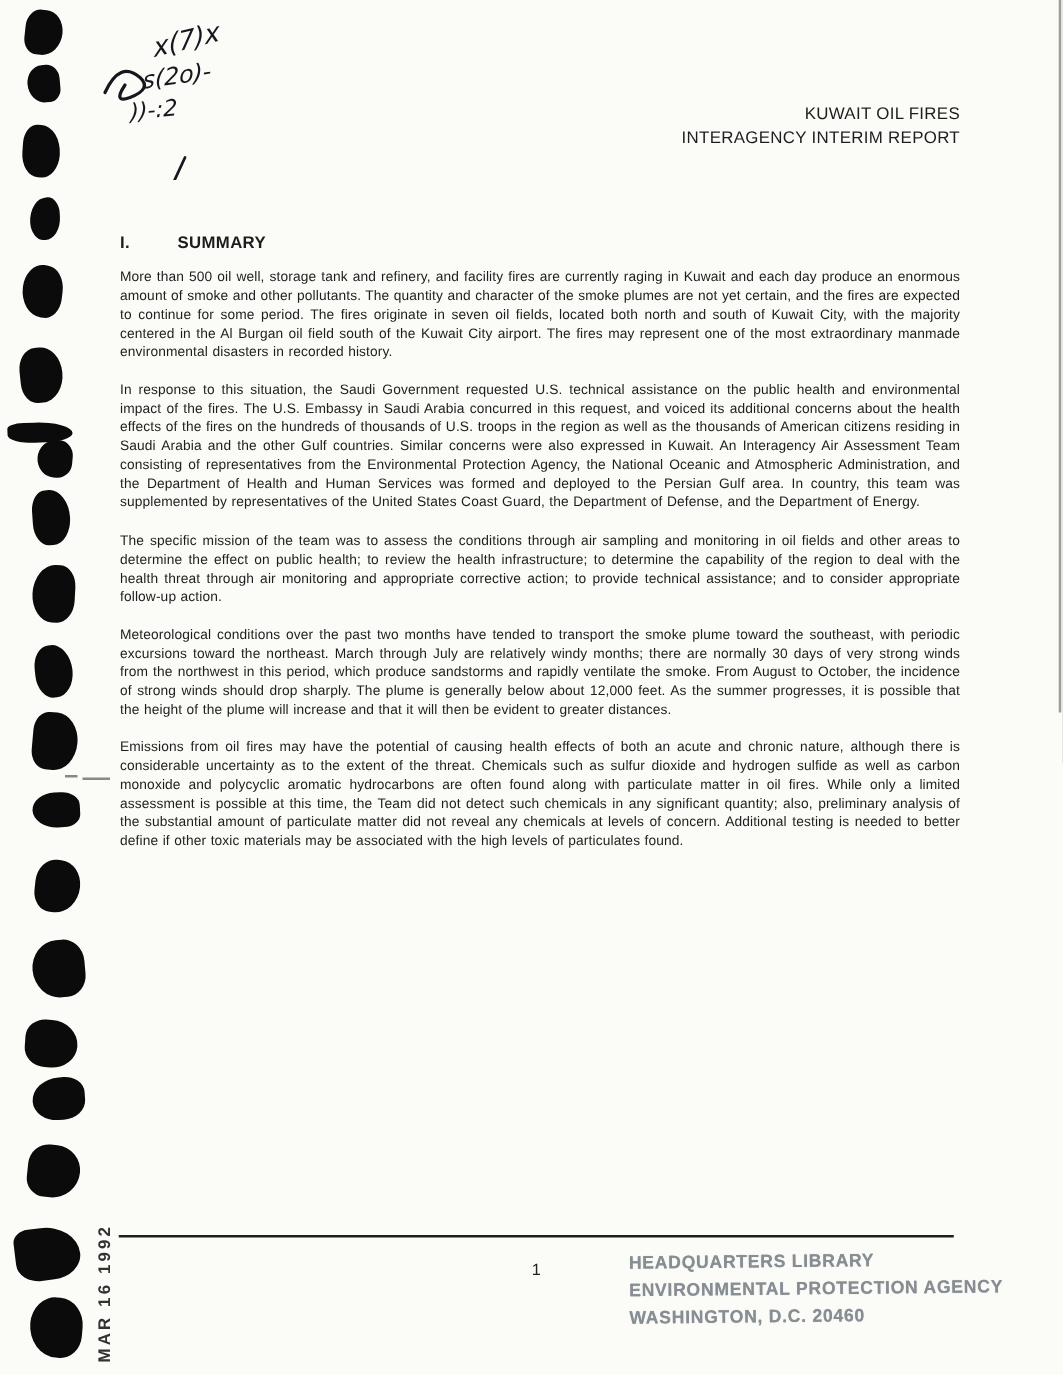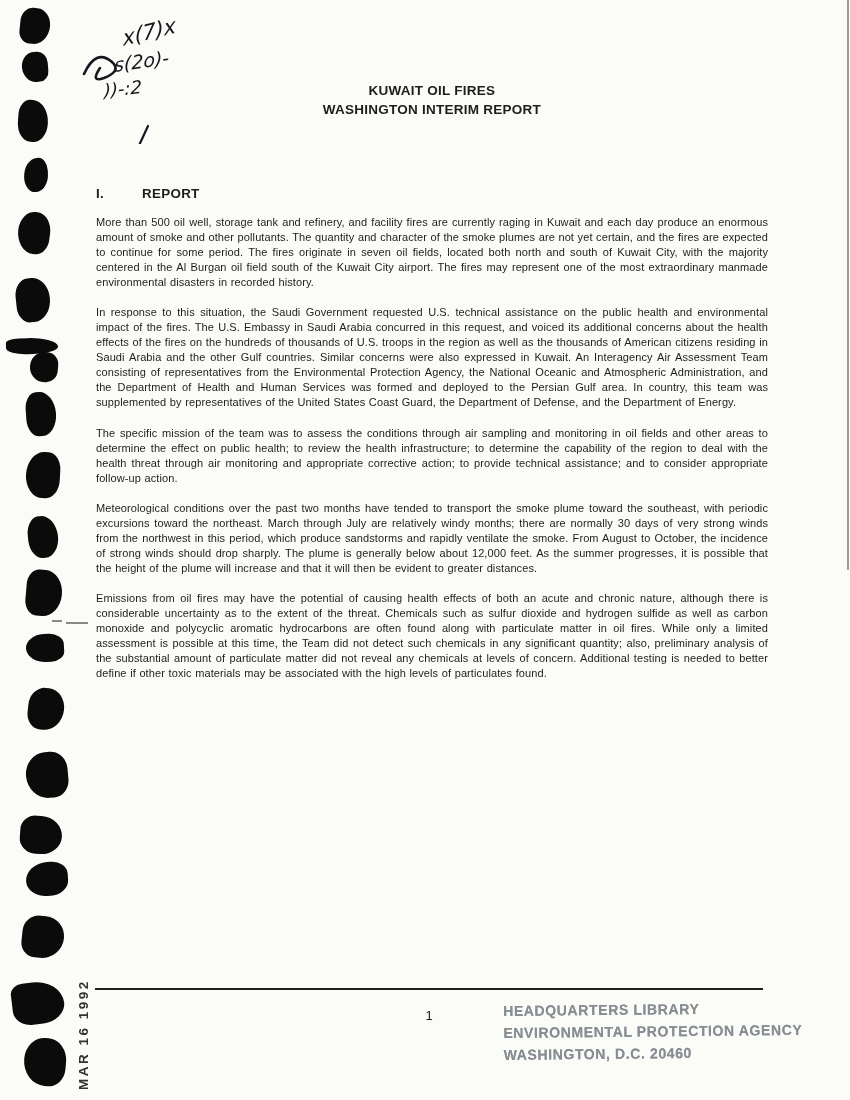--- a/index.html
+++ b/index.html
@@ -19,21 +19,21 @@
   .hand-wrap { position:absolute; left:78px; top:14px; width:170px; height:130px; }
   .hand {
     position:absolute; font-family:"DejaVu Sans", sans-serif; font-style:italic;
     color:#16161e; white-space:nowrap;
   }
   .hand.l1 { left:44px; top:6px;  font-size:21px; transform:rotate(-14deg) skewX(-10deg); }
   .hand.l2 { left:36px; top:36px; font-size:19px; transform:rotate(-8deg) skewX(-8deg); }
   .hand.l3 { left:26px; top:64px; font-size:18px; transform:rotate(-6deg) skewX(-6deg); }
 
   .content { position:absolute; left:96px; top:82px; width:672px; }
-  .doc-title { text-align:center; font-weight:bold; font-size:13.5px; line-height:1.4; letter-spacing:.25px; }
+  .doc-title { text-align:right; font-weight:normal; font-size:13.5px; line-height:1.4; letter-spacing:.25px; }
   .section-head { margin-top:66px; margin-bottom:14px; font-weight:bold; font-size:13.4px; letter-spacing:.3px; }
   .section-head .num { display:inline-block; width:46px; }
   p.body {
     margin:0 0 15px 0; font-size:11px; line-height:1.37;
     text-align:justify; letter-spacing:.1px; word-spacing:.4px;
   }
 
   .divider { position:absolute; left:95px; top:988px; width:668px; height:2px; background:#1e1e1e; }
   .page-num { position:absolute; left:404px; top:1008px; width:50px; text-align:center; font-size:13px; color:#222; }
 
@@ -86,25 +86,25 @@
       <path d="M70,112 l-12,26" fill="none" stroke="#16161e" stroke-width="2.2" stroke-linecap="round"></path>
     </svg>
     <span class="hand l1">x(7)x</span>
     <span class="hand l2">s(2o)-</span>
     <span class="hand l3">))-:2</span>
   </div>
 
   <div class="content">
     <div class="doc-title">
       <div>KUWAIT OIL FIRES</div>
-      <div>WASHINGTON INTERIM REPORT</div>
+      <div>INTERAGENCY INTERIM REPORT</div>
     </div>
 
     <div class="section-head">
-      <span class="num">I.</span><span>REPORT</span>
+      <span class="num">I.</span><span>SUMMARY</span>
     </div>
 
     <p class="body">More than 500 oil well, storage tank and refinery, and facility fires are currently raging in Kuwait and each day produce an enormous amount of smoke and other pollutants.  The quantity and character of the smoke plumes are not yet certain, and the fires are expected to continue for some period.  The fires originate in seven oil fields, located both north and south of Kuwait City, with the majority centered in the Al Burgan oil field south of the Kuwait City airport.  The fires may represent one of the most extraordinary manmade environmental disasters in recorded history.</p>
     <p class="body">In response to this situation, the Saudi Government requested U.S. technical assistance on the public health and environmental impact of the fires.  The U.S. Embassy in Saudi Arabia concurred in this request, and voiced its additional concerns about the health effects of the fires on the hundreds of thousands of U.S. troops in the region as well as the thousands of American citizens residing in Saudi Arabia and the other Gulf countries.  Similar concerns were also expressed in Kuwait. An Interagency Air Assessment Team consisting of representatives from the Environmental Protection Agency, the National Oceanic and Atmospheric Administration, and the Department of Health and Human Services was formed and deployed to the Persian Gulf area.  In country, this team was supplemented by representatives of the United States Coast Guard, the Department of Defense, and the Department of Energy.</p>
     <p class="body">The specific mission of the team was to assess the conditions through air sampling and monitoring in oil fields and other areas to determine the effect on public health; to review the health infrastructure; to determine the capability of the region to deal with the health threat through air monitoring and appropriate corrective action; to provide technical assistance; and to consider appropriate follow-up action.</p>
     <p class="body">Meteorological conditions over the past two months have tended to transport the smoke plume toward the southeast, with periodic excursions toward the northeast.  March through July are relatively windy months; there are normally 30 days of very strong winds from the northwest in this period, which produce sandstorms and rapidly ventilate the smoke.  From August to October, the incidence of strong winds should drop sharply.  The plume is generally below about 12,000 feet.  As the summer progresses, it is possible that the height of the plume will increase and that it will then be evident to greater distances.</p>
     <p class="body">Emissions from oil fires may have the potential of causing health effects of both an acute and chronic nature, although there is considerable uncertainty as to the extent of the threat.  Chemicals such as sulfur dioxide and hydrogen sulfide as well as carbon monoxide and polycyclic aromatic hydrocarbons are often found along with particulate matter in oil fires.  While only a limited assessment is possible at this time, the Team did not detect such chemicals in any significant quantity; also, preliminary analysis of the substantial amount of particulate matter did not reveal any chemicals at levels of concern.  Additional testing is needed to better define if other toxic materials may be associated with the high levels of particulates found.</p>
   </div>
 
   <div class="divider"></div>

